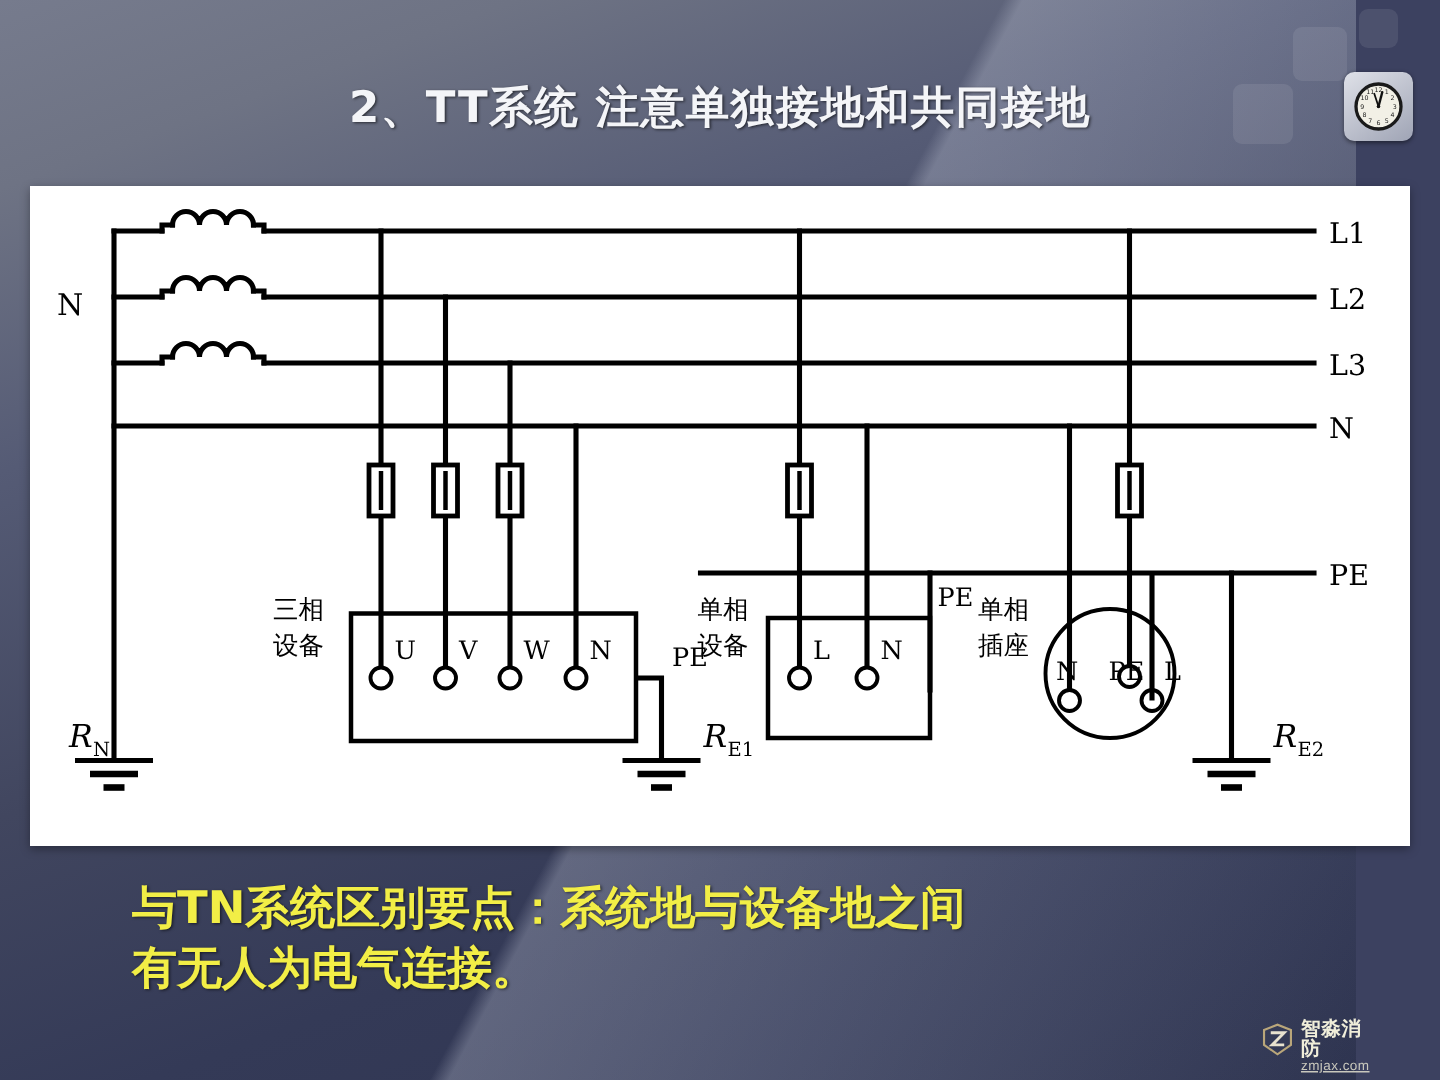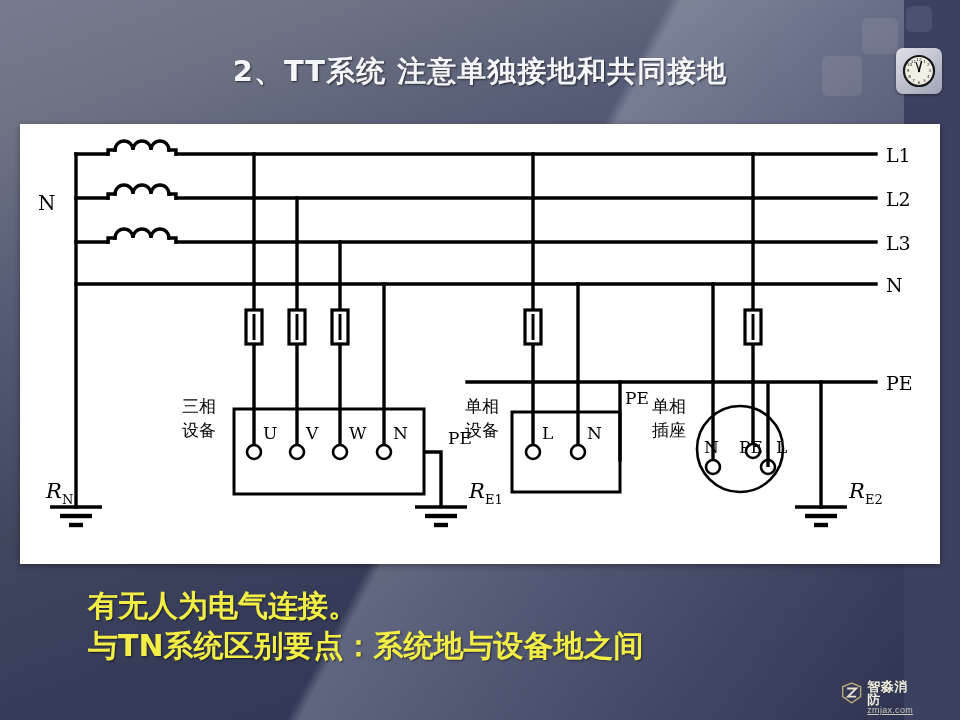--- a/index.html
+++ b/index.html
@@ -262,22 +262,22 @@
         <text x="445" y="288">单相</text>
         <text x="445" y="312">设备</text>
 
         <text x="632" y="288">单相</text>
         <text x="632" y="312">插座</text>
       </g>
     </svg>
   </div>
 
   <div id="caption">
+    <span class="cap-line">与TN系统区别要点：系统地与设备地之间</span>
     <span class="cap-line">有无人为电气连接。</span>
-    <span class="cap-line">与TN系统区别要点：系统地与设备地之间</span>
   </div>
 
   <div id="watermark">
     <svg width="26" height="26" viewBox="0 0 26 26">
       <path d="M3 6 L13 2 L23 6 L23 17 L13 24 L3 17 Z" fill="none" stroke="#b9a67a" stroke-width="1.6"></path>
       <path d="M8 8 L18 8 L9 17 L18 17" fill="none" stroke="#e8e2cf" stroke-width="2.1"></path>
     </svg>
     <div id="wm-text">
       <span id="wm-title">智淼消防</span>
       <span id="wm-sub">zmjax.com</span>

